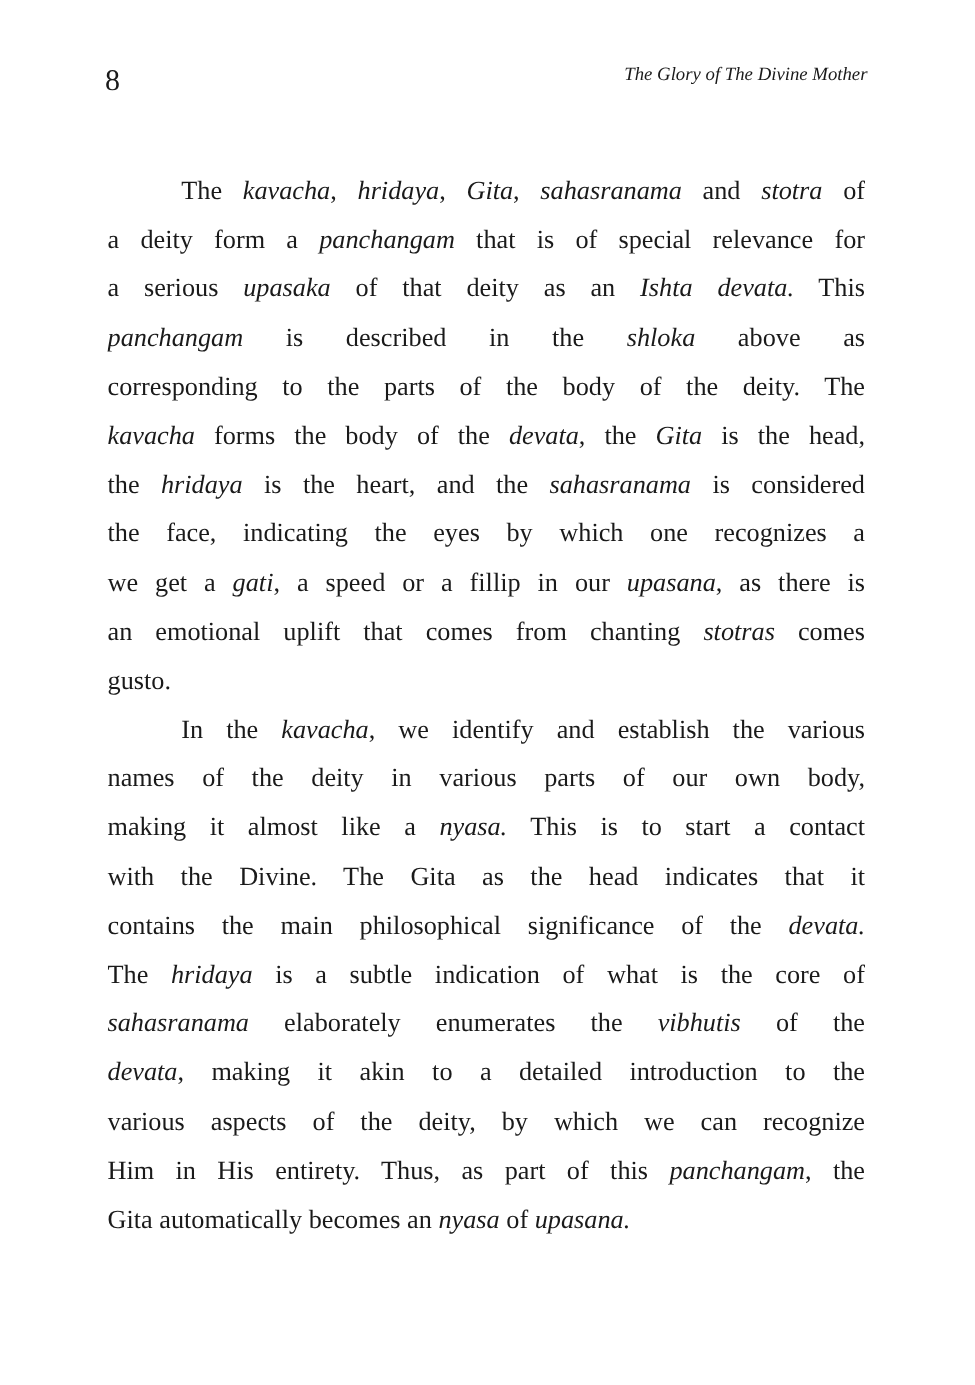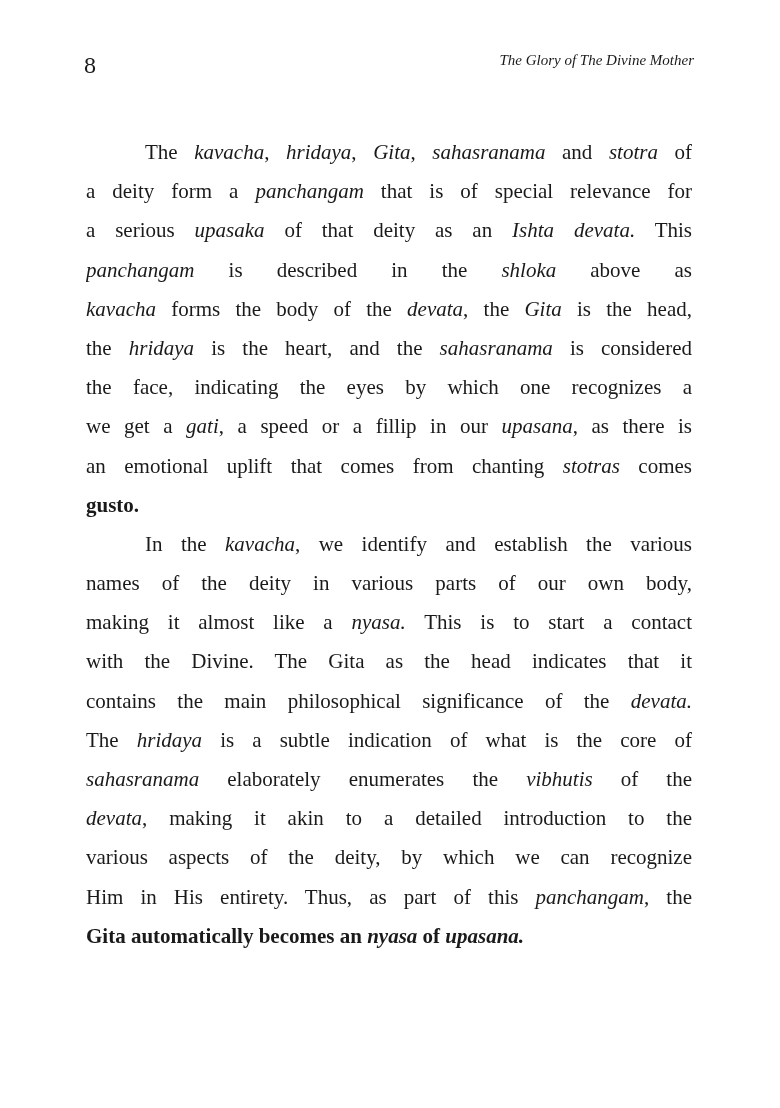--- a/index.html
+++ b/index.html
@@ -4,38 +4,39 @@
 <style>
   html, body { margin: 0; padding: 0; background: #ffffff; }
   body { width: 780px; height: 1108px; position: relative; overflow: hidden;
          font-family: "Liberation Serif", "DejaVu Serif", serif; color: #1a1a1a; }
   .header { position: absolute; top: 52px; left: 84px; width: 610px; height: 34px; }
   .page-num { position: absolute; left: 0; top: 0; font-size: 24px; }
   .running-title { position: absolute; right: 0; top: 0; font-size: 15px; font-style: italic; }
   .body-text { position: absolute; left: 86px; top: 133px; width: 606px; }
   .line { height: 39.2px; line-height: 39.2px; font-size: 21px; white-space: nowrap;
           text-align: justify; text-align-last: justify; overflow: hidden; }
-  .line.last { text-align-last: left; font-weight: bold; }
+  .line.last { text-align-last: left; }
   .line.indent { padding-left: 59px; }
   .line i { font-style: italic; }
 </style>
 </head>
 <body>
 
 <div class="header">
   <span class="page-num">8</span>
   <span class="running-title">The Glory of The Divine Mother</span>
 </div>
 
 <div class="body-text" id="body-text">
     <div>
       <div class="line indent"><span>The </span><i>kavacha</i><span>, </span><i>hridaya</i><span>, </span><i>Gita</i><span>, </span><i>sahasranama</i><span> and </span><i>stotra</i><span> of</span></div>
       <div class="line"><span>a deity form a </span><i>panchangam</i><span> that is of special relevance for</span></div>
       <div class="line"><span>a serious </span><i>upasaka</i><span> of that deity as an </span><i>Ishta devata.</i><span> This</span></div>
       <div class="line"><i>panchangam</i><span> is described in the </span><i>shloka</i><span> above as</span></div>
+      <div class="line"><span>corresponding to the parts of the body of the deity. The</span></div>
       <div class="line"><i>kavacha</i><span> forms the body of the </span><i>devata</i><span>, the </span><i>Gita</i><span> is the head,</span></div>
       <div class="line"><span>the </span><i>hridaya</i><span> is the heart, and the </span><i>sahasranama</i><span> is considered</span></div>
       <div class="line"><span>the face, indicating the eyes by which one recognizes a</span></div>
       <div class="line"><span>we get a </span><i>gati</i><span>, a speed or a fillip in our </span><i>upasana</i><span>, as there is</span></div>
       <div class="line"><span>an emotional uplift that comes from chanting </span><i>stotras</i><span> comes</span></div>
       <div class="line last"><span>gusto.</span></div>
     </div>
     <div>
       <div class="line indent"><span>In the </span><i>kavacha</i><span>, we identify and establish the various</span></div>
       <div class="line"><span>names of the deity in various parts of our own body,</span></div>

